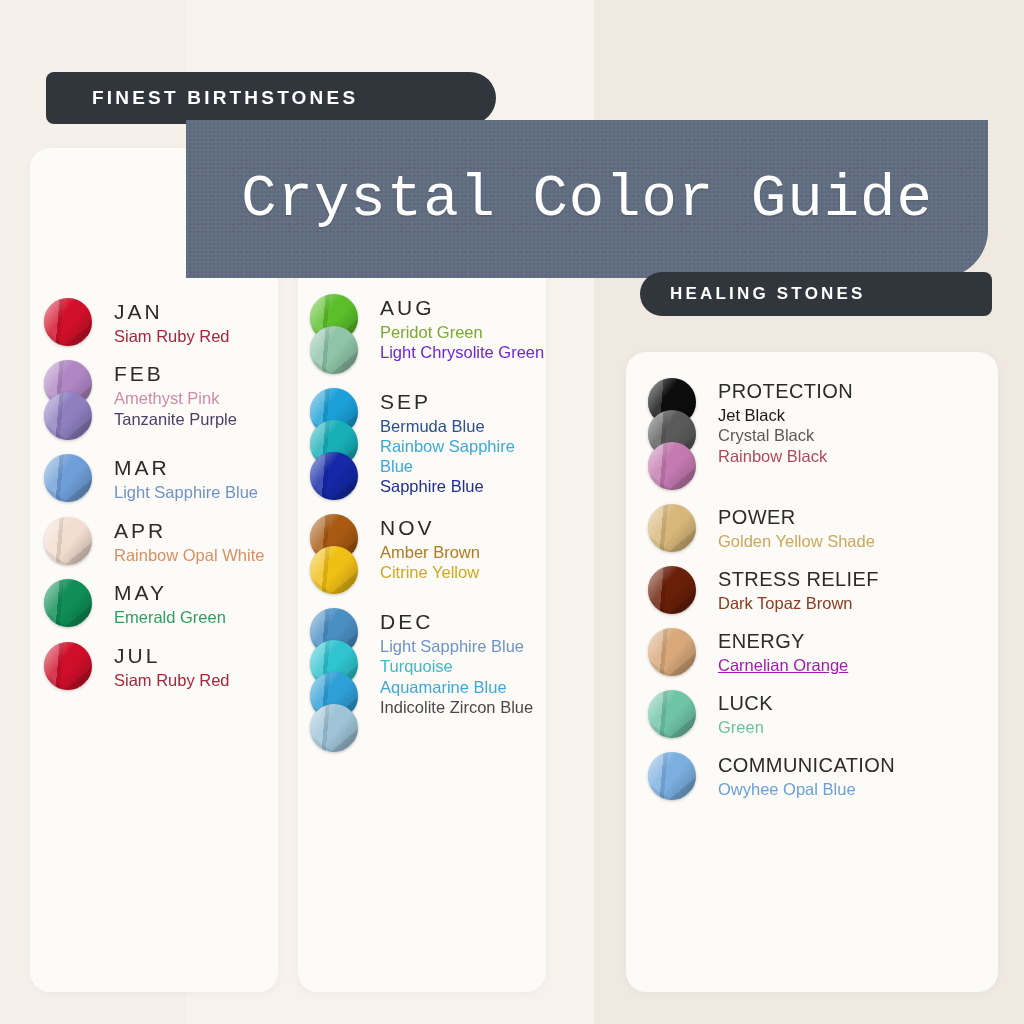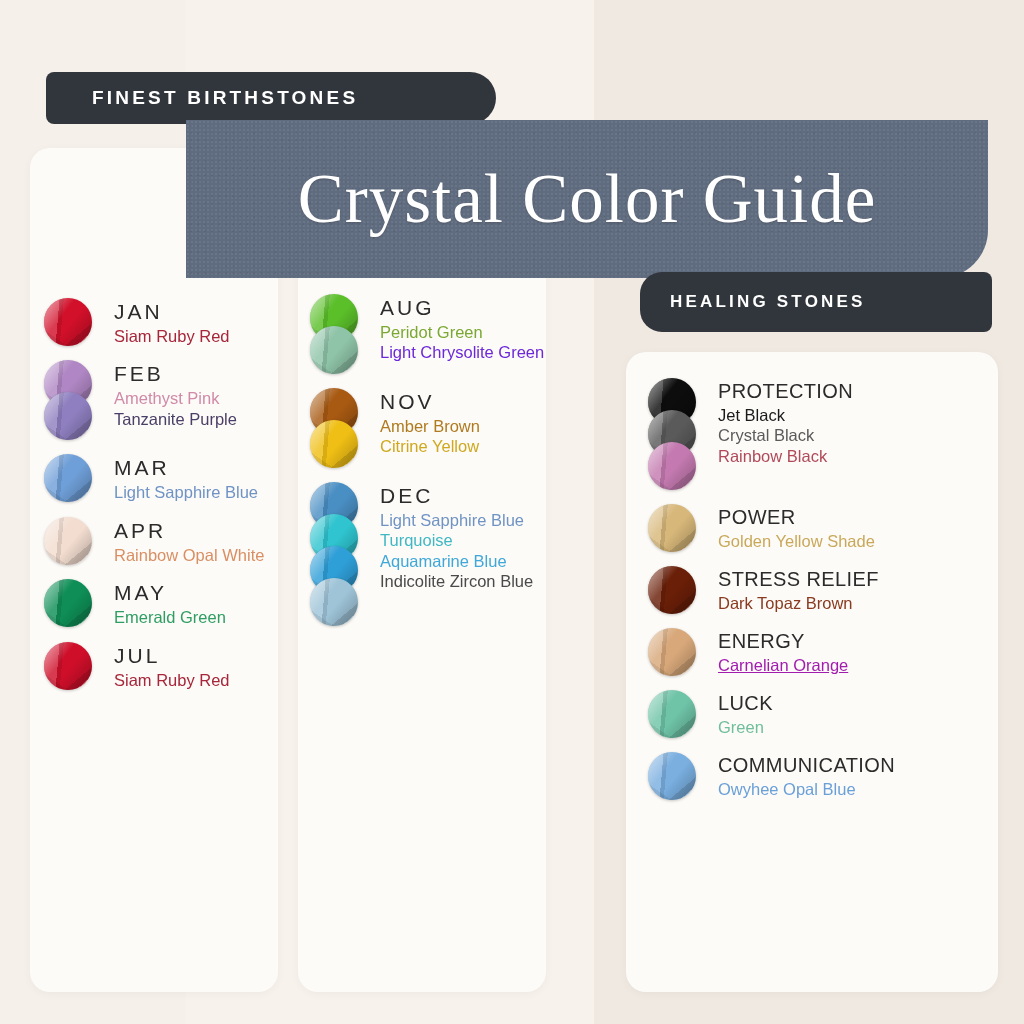--- a/index.html
+++ b/index.html
@@ -39,42 +39,42 @@
     letter-spacing: 3.2px;
     font-weight: bold;
   }
   #ribbon-birthstones {
     left: 46px; top: 72px; width: 450px; height: 52px;
     border-radius: 8px 26px 26px 8px;
     padding-left: 46px;
     font-size: 19px;
   }
   #ribbon-healing {
-    left: 640px; top: 272px; width: 352px; height: 60px;
+    left: 640px; top: 272px; width: 352px; height: 44px;
     border-radius: 22px 8px 8px 22px;
     padding-left: 30px;
     font-size: 17px;
   }
   
   #title-band {
     position: absolute;
     left: 186px; top: 120px; width: 802px; height: 158px;
     background: #5f6b7e;
     background-image:
       radial-gradient(rgba(255,255,255,0.07) 1px, transparent 1px),
       radial-gradient(rgba(0,0,0,0.06) 1px, transparent 1px);
     background-size: 4px 4px, 7px 7px;
     background-position: 0 0, 2px 3px;
     border-radius: 0 0 48px 0;
     display: flex; align-items: center; justify-content: center;
   }
   #title-text {
-    font-family: Liberation Serif, serif;
+    font-family: Liberation Mono, monospace;
     color: #ffffff;
-    font-size: 69px;
+    font-size: 59px;
     letter-spacing: 1px;
     text-shadow: 0 1px 2px rgba(0,0,0,0.18);
   }
 
   
   .card {
     position: absolute;
     background: #fdfbf8;
     border-radius: 20px;
     box-shadow: 0 2px 10px rgba(0,0,0,0.04);
@@ -236,20 +236,39 @@
         </div>
       </div>
       <div class="entry-text">
         <div class="entry-title">AUG</div>
         <div class="stone-name" style="color: rgb(122, 168, 50);">Peridot Green</div>
         <div class="stone-name" style="color: #6d28d9;">Light Chrysolite Green</div>
       </div>
     </div>
     <div class="entry">
       <div class="gem-stack">
+        <div class="gem" style="background: rgb(27, 159, 216);">
+          <div class="gem-facets"></div>
+        </div>
+        <div class="gem stack2" style="background: rgb(23, 176, 184);">
+          <div class="gem-facets"></div>
+        </div>
+        <div class="gem stack3" style="background: rgb(20, 40, 168);">
+          <div class="gem-facets"></div>
+        </div>
+      </div>
+      <div class="entry-text">
+        <div class="entry-title">SEP</div>
+        <div class="stone-name" style="color: rgb(43, 79, 143);">Bermuda Blue</div>
+        <div class="stone-name" style="color: rgb(58, 168, 216);">Rainbow Sapphire Blue</div>
+        <div class="stone-name" style="color: rgb(31, 47, 143);">Sapphire Blue</div>
+      </div>
+    </div>
+    <div class="entry">
+      <div class="gem-stack">
         <div class="gem" style="background: rgb(168, 90, 18);">
           <div class="gem-facets"></div>
         </div>
         <div class="gem stack2" style="background: rgb(240, 191, 21);">
           <div class="gem-facets"></div>
         </div>
       </div>
       <div class="entry-text">
         <div class="entry-title">NOV</div>
         <div class="stone-name" style="color: rgb(176, 122, 31);">Amber Brown</div>

